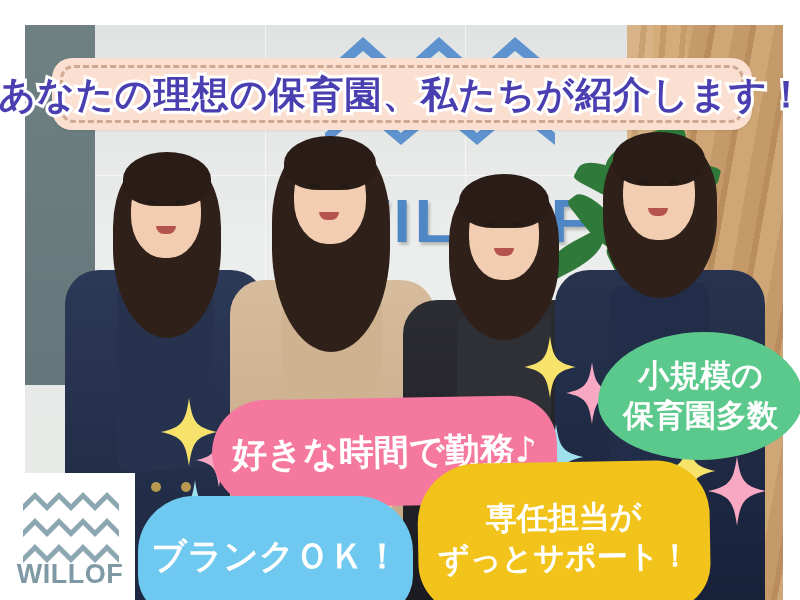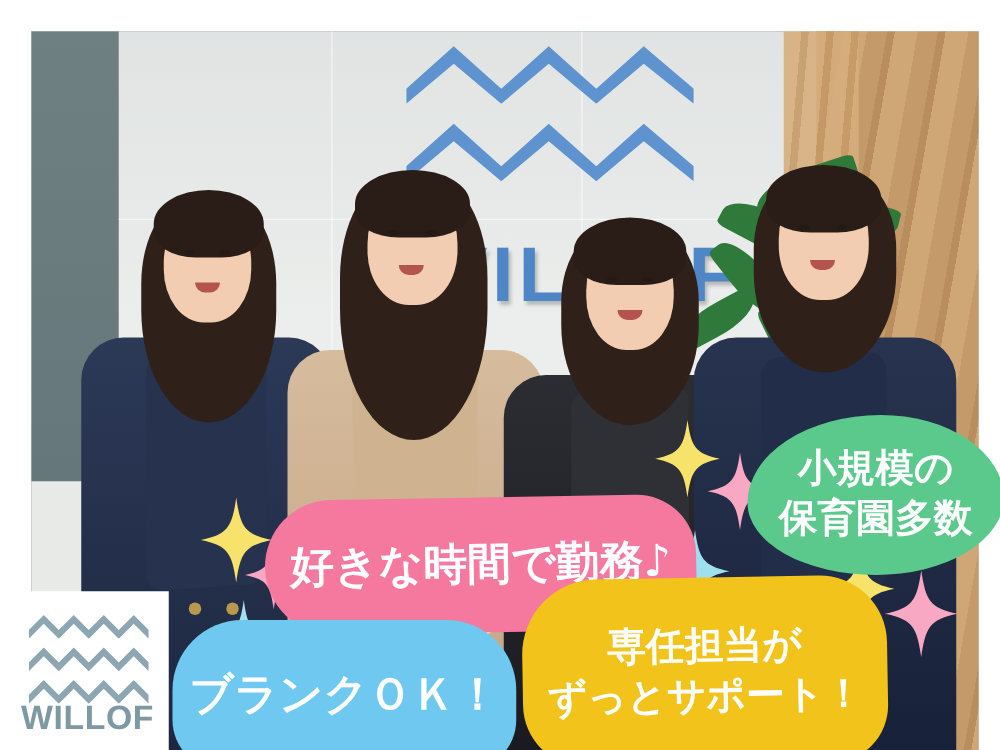--- a/index.html
+++ b/index.html
@@ -229,20 +229,23 @@
       <div class="hair-side" style="left:48px;top:18px;width:114px;height:160px;"></div>
       <div class="head" style="left:68px;top:26px;width:72px;height:94px;"></div>
       <div class="hair" style="left:58px;top:12px;width:92px;height:54px;"></div>
       <div class="eye" style="left:84px;top:60px;"></div>
       <div class="eye" style="left:114px;top:60px;"></div>
       <div class="mouth" style="left:93px;top:88px;"></div>
     </div>
 
   </div>
 
+  <div class="ribbon">
+    <div class="ribbon-text">あなたの理想の保育園、私たちが紹介します！</div>
+  </div>
 
   <div class="spark" style="left:160px;top:398px;width:58px;height:68px;">
     <svg viewBox="0 0 100 120" aria-hidden="true">
         <path d="M50 0 C56 42 62 52 100 60 C62 68 56 78 50 120 C44 78 38 68 0 60 C38 52 44 42 50 0 Z" fill="#F7E36B"></path>
       </svg>
   </div>
   <div class="spark" style="left:196px;top:432px;width:46px;height:56px;">
     <svg viewBox="0 0 100 120" aria-hidden="true">
         <path d="M50 0 C56 42 62 52 100 60 C62 68 56 78 50 120 C44 78 38 68 0 60 C38 52 44 42 50 0 Z" fill="#F9A8C4"></path>
       </svg>

